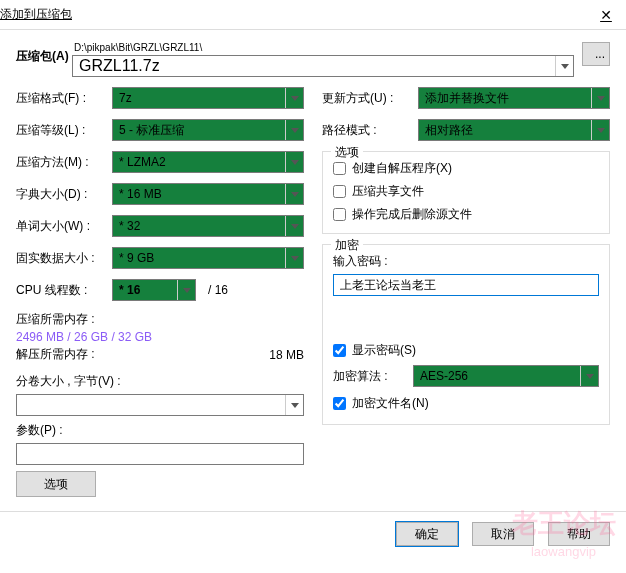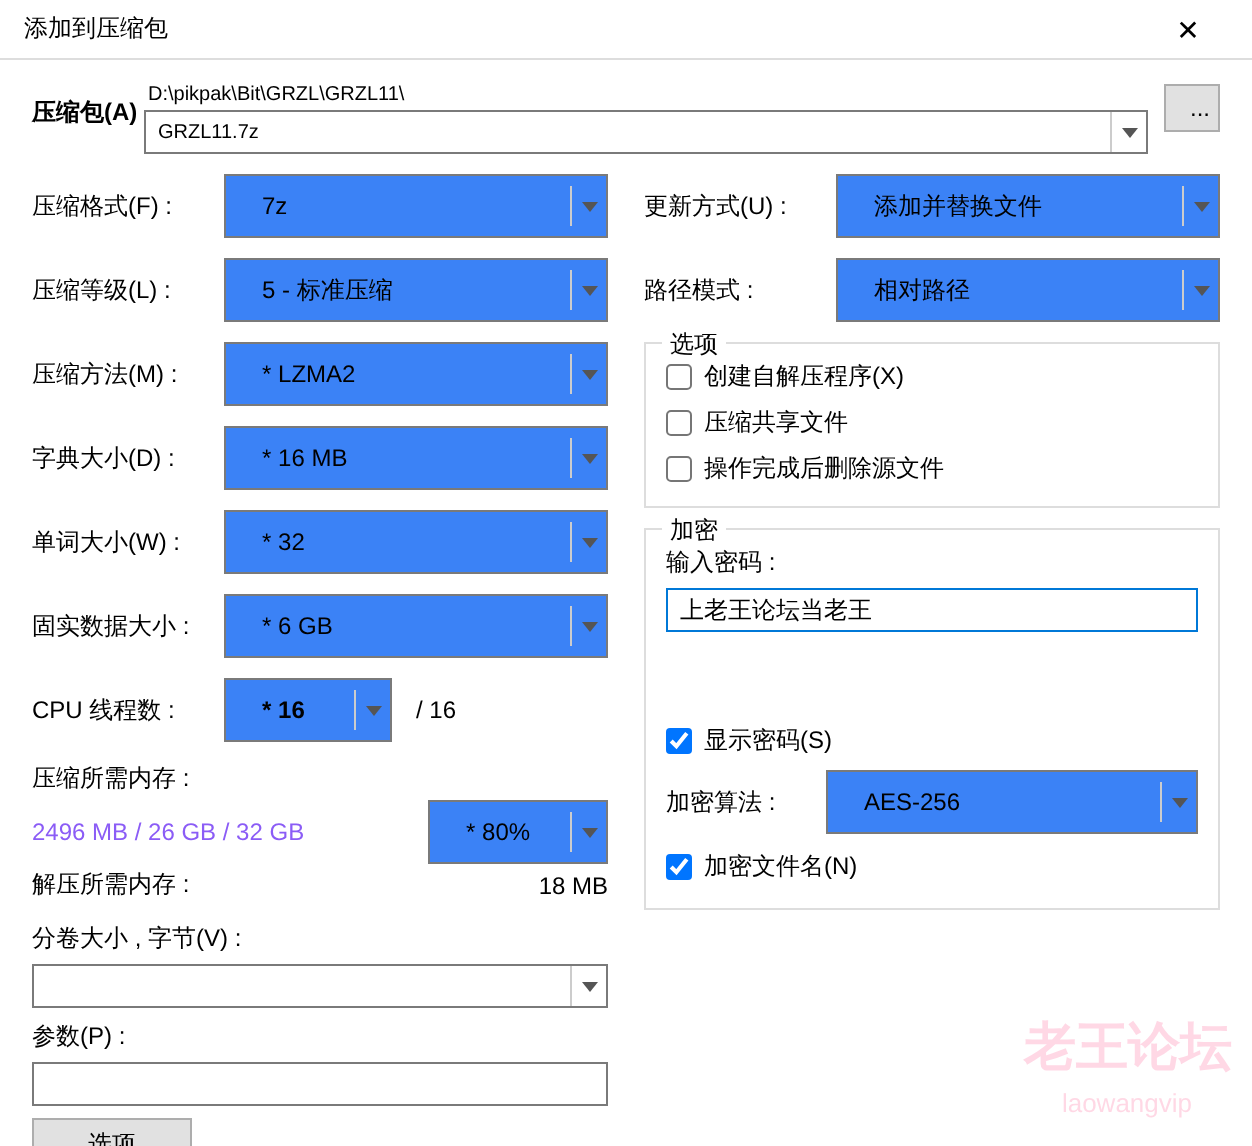--- a/index.html
+++ b/index.html
@@ -1,35 +1,35 @@
 <!DOCTYPE html>
 <html><head>
 <meta charset="utf-8">
 <style>
 * { box-sizing: border-box; font-family: "Microsoft YaHei", "Segoe UI", sans-serif; font-size: 12px; }
 body { margin: 0; background: #fff; width: 626px; height: 573px; position: relative; }
-.titlebar { height: 30px; border-bottom: 1px solid #ddd; display: flex; align-items: center; padding: 0 12px; }
+.titlebar { height: 30px; border-bottom: 1px solid #ddd; display: flex; align-items: center; padding: 0 0; text-decoration: underline; }
 .titlebar .title { flex: 1; }
 .titlebar .close { width: 40px; text-align: center; font-size: 14px; cursor: pointer; }
 .content { padding: 12px 16px 10px 16px; }
 .pathrow { display: flex; align-items: flex-start; margin-bottom: 10px; }
 .pathrow .lbl { width: 56px; padding-top: 6px; font-weight: bold; }
 .pathrow .mid { flex: 1; }
 .path-text { font-size: 10px; margin-bottom: 2px; padding-left: 2px; }
 .combo { display: flex; align-items: center; border: 1px solid #7a7a7a; height: 22px; background: #fff; }
-.combo input { border: none; flex: 1; padding: 0 6px; height: 20px; outline: none; font-size: 10px; }
+.combo input { border: none; flex: 1; padding: 0 6px; height: 20px; outline: none; font-size: 16px; }
 .combo .chev { width: 18px; text-align: center; border-left: 1px solid #ccc; height: 20px; line-height: 18px; cursor: pointer; user-select: none; }
 .btn { border: 1px solid #adadad; background: #e1e1e1; height: 24px; padding: 0 12px; cursor: pointer; }
 .browse-btn { width: 28px; margin-left: 8px; }
 .cols { display: flex; gap: 18px; }
 .col { flex: 1; }
 .formrow { display: flex; align-items: center; margin-bottom: 10px; }
 .formrow .flabel { width: 96px; }
 .formrow .fctrl { flex: 1; }
-.select { display: flex; align-items: center; border: 1px solid #7a7a7a; height: 32px; background: #3b82f6; width: 100%; padding-left: 12px; }
+.select { display: flex; align-items: center; border: 1px solid #7a7a7a; height: 22px; background: #15803d; width: 100%; }
 .select .sval { flex: 1; padding: 0 6px; line-height: 20px; }
 .select .chev { width: 18px; text-align: center; border-left: 1px solid #ccc; height: 20px; line-height: 18px; cursor: pointer; user-select: none; }
 .select.aster .sval::before { content: "* "; }
 .group { border: 1px solid #ddd; padding: 8px 10px 10px 10px; margin-bottom: 10px; position: relative; }
 .group .glegend { position: absolute; top: -8px; left: 8px; background: #fff; padding: 0 4px; }
 .cbx { display: flex; align-items: center; margin-bottom: 6px; }
 .cbx input { margin: 0 6px 0 0; width: 13px; height: 13px; }
 .right-val { text-align: right; flex: 1; }
 .input-text { border: 1px solid #0078d7; height: 22px; width: 100%; padding: 0 6px; outline: none; }
 .input-plain { border: 1px solid #7a7a7a; height: 22px; width: 100%; padding: 0 6px; outline: none; }
@@ -137,21 +137,21 @@
                   <path d="M0 0 L4 5 L8 0" fill="#555"></path>
                 </svg></span>
           </div>
         </div>
       </div>
 
       <div class="formrow">
         <div class="flabel">固实数据大小 :</div>
         <div class="fctrl">
           <div class="select aster">
-            <span class="sval">6 GB</span>
+            <span class="sval">9 GB</span>
             <span class="chev"><svg class="chev-svg" viewBox="0 0 8 5">
                   <path d="M0 0 L4 5 L8 0" fill="#555"></path>
                 </svg></span>
           </div>
         </div>
       </div>
 
       <div class="formrow thread-row">
         <div class="flabel">CPU 线程数 :</div>
         <div class="fctrl" style="display:flex;align-items:center;">
@@ -164,28 +164,20 @@
           <span class="thread-suffix">/ 16</span>
         </div>
       </div>
 
       <div class="memrow">
         <div class="formrow" style="margin-bottom:2px;">
           <div class="flabel" style="width:auto;">压缩所需内存 :</div>
         </div>
         <div class="formrow">
           <div class="sub" style="margin-bottom:0;flex:1;">2496 MB / 26 GB / 32 GB</div>
-          <div class="memwidth">
-            <div class="select aster">
-              <span class="sval">80%</span>
-              <span class="chev"><svg class="chev-svg" viewBox="0 0 8 5">
-                    <path d="M0 0 L4 5 L8 0" fill="#555"></path>
-                  </svg></span>
-            </div>
-          </div>
         </div>
       </div>
 
       <div class="formrow">
         <div class="flabel" style="width:auto;">解压所需内存 :</div>
         <div class="right-val">18 MB</div>
       </div>
 
       <div class="volrow">
         <div class="flabel2">分卷大小 ,  字节(V) :</div>

